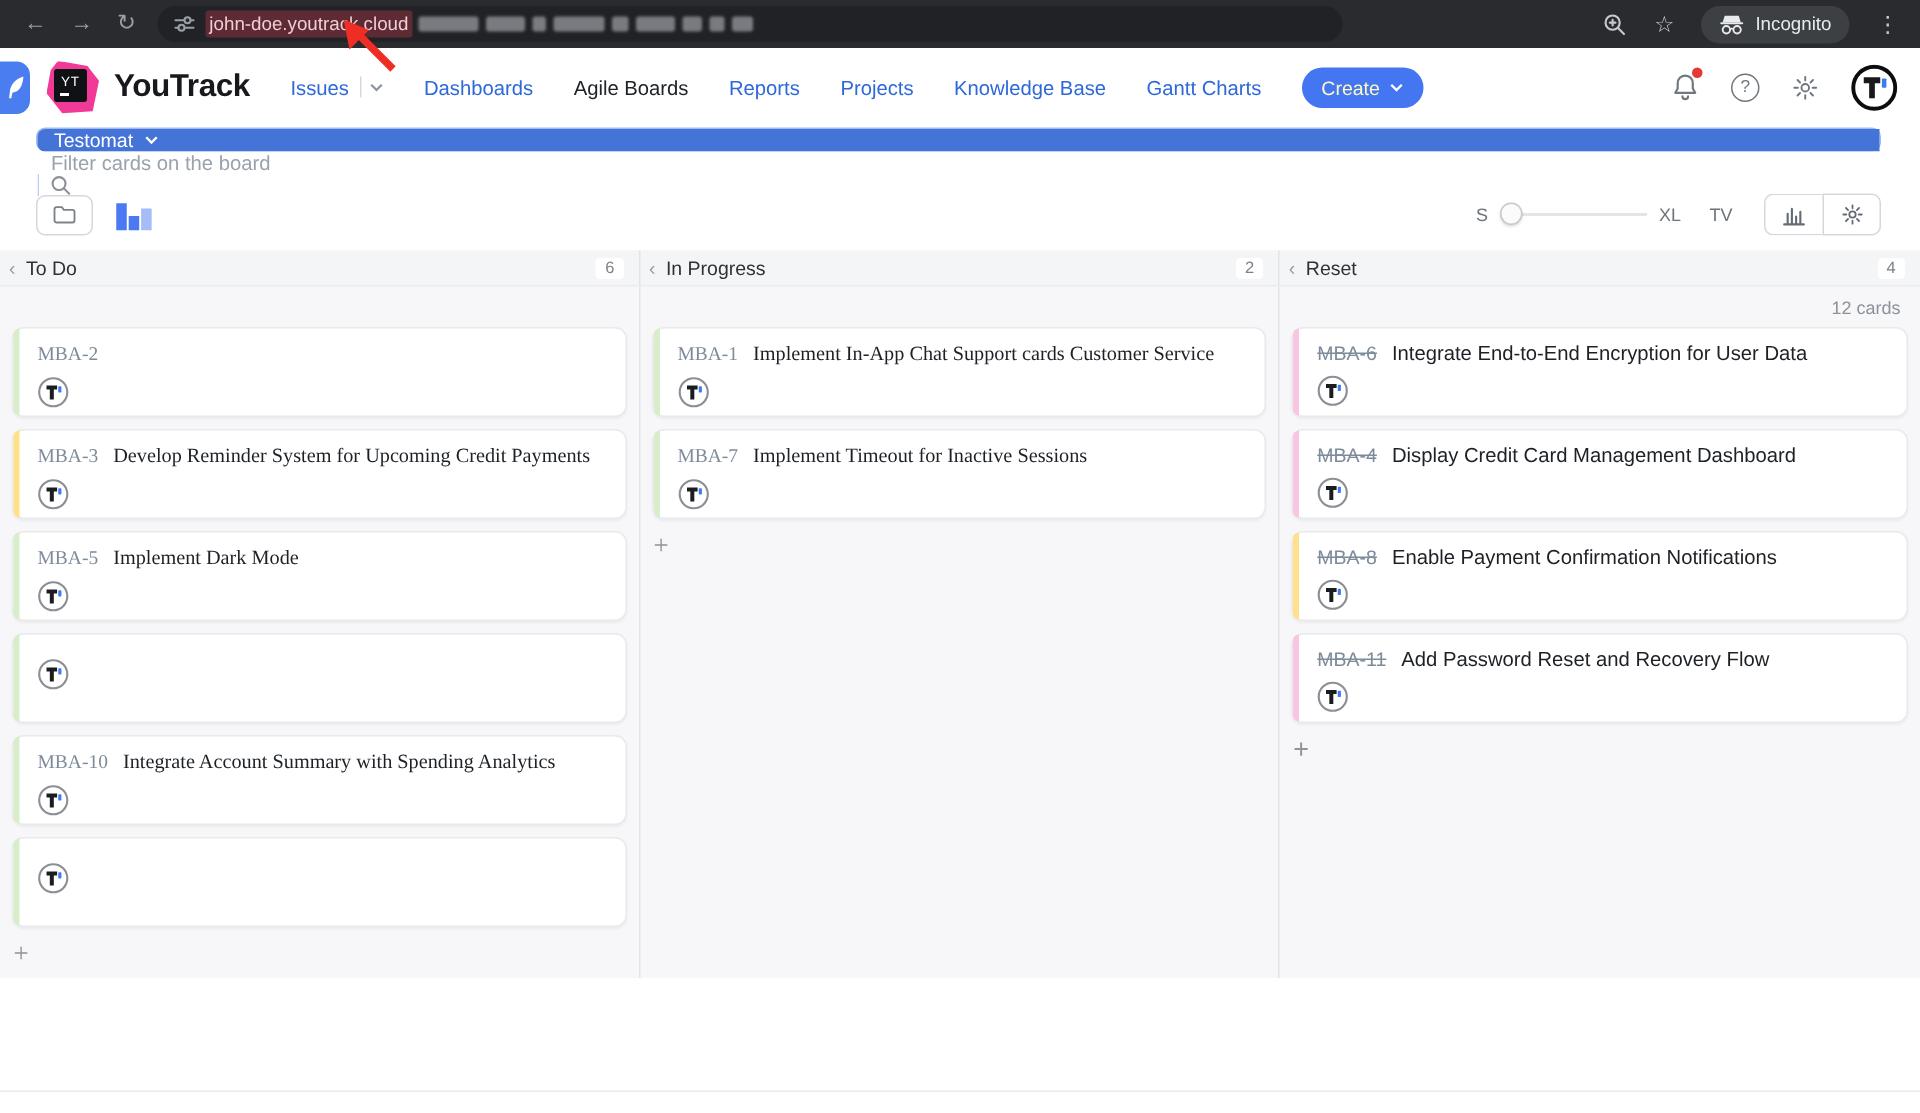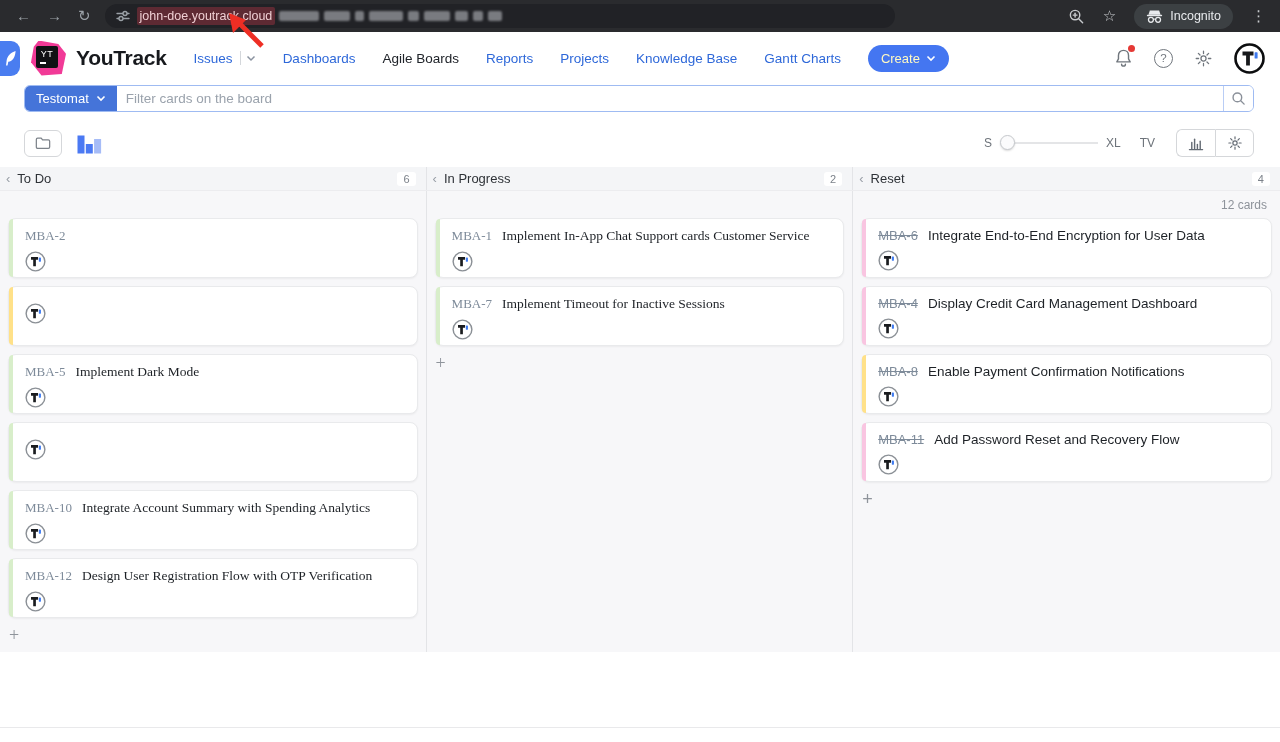--- a/index.html
+++ b/index.html
@@ -47,22 +47,22 @@
   .createbtn { margin-left:27px; background:#4476f1; color:#fef9c3; border:none; height:27px;
                border-radius:15px; padding:0 13px; font-size:13px; display:flex; align-items:center; gap:6px; cursor:pointer;
                font-family:"Liberation Sans",sans-serif; }
   .nav-right { position:absolute; right:15px; top:0; height:52px; display:flex; align-items:center; gap:21px; }
   .bell-wrap { position:relative; }
   .red-dot { position:absolute; right:-2px; top:-3px; width:7px; height:7px; background:#e53935; border-radius:50%; }
   .qmark { width:19px; height:19px; border:1.5px solid #70767d; border-radius:50%; color:#70767d;
            font-size:11.5px; display:flex; align-items:center; justify-content:center; }
 
   
-  .filter-row { position:absolute; top:85px; left:24px; width:1230px; height:27px;
-                border:1px solid #9fbbf2; border-radius:6px; display:flex; align-items:stretch; background:#fff; }
+  .filter-row { position:absolute; top:85px; left:24px; width:1230px; height:16px;
+                border:1px solid #9fbbf2; border-radius:6px; display:flex; align-items:stretch; background:#fff;flex-direction:column; }
   .board-btn { background:#4574d9; color:#fff; border:none; border-radius:5px 0 0 5px; padding:0 11px;
                font-size:13px; display:flex; align-items:center; gap:7px; cursor:pointer; font-family:"Liberation Sans",sans-serif; }
   .filter-input { flex:1; border:none; outline:none; font-size:13.5px; padding-left:9px; color:#333;
                   font-family:"Liberation Sans",sans-serif; }
   .filter-input::placeholder { color:#9aa2ac; }
   .search-seg { width:30px; border-left:1px solid #b9cdf5; display:flex; align-items:center; justify-content:center;
                 border-radius:0 5px 5px 0; cursor:pointer; background:#fff; }
 
   
   .tools-row { position:absolute; top:124px; left:24px; width:1230px; height:38px; display:flex; align-items:center; }
@@ -319,21 +319,24 @@
       <div class="col">
         <div class="card"><span class="edge" style="background: rgb(216, 238, 202);"></span><div class="cline">
             <span class="cid">MBA-2</span>
           </div><span class="cavatar">
             <svg width="21" height="21" viewBox="0 0 22 22">
               <circle cx="11" cy="11" r="9.8" fill="#fff" stroke="#8b9096" stroke-width="1.5"></circle>
               <path d="M6.3 6.2h7.4v2.9h-2.3v7h-2.8v-7H6.3z" fill="#1a1c1f"></path>
               <rect x="14.5" y="6.8" width="2.2" height="4.4" rx="0.5" fill="#3f7bf0"></rect>
             </svg>
           </span></div>
-        <div class="card"><span class="edge" style="background: rgb(255, 225, 137);"></span><span class="cavatar">
+        <div class="card"><span class="edge" style="background: rgb(255, 225, 137);"></span><div class="cline">
+            <span class="cid">MBA-3</span>
+            <span class="ctitle">Develop Reminder System for Upcoming Credit Payments</span>
+          </div><span class="cavatar">
             <svg width="21" height="21" viewBox="0 0 22 22">
               <circle cx="11" cy="11" r="9.8" fill="#fff" stroke="#8b9096" stroke-width="1.5"></circle>
               <path d="M6.3 6.2h7.4v2.9h-2.3v7h-2.8v-7H6.3z" fill="#1a1c1f"></path>
               <rect x="14.5" y="6.8" width="2.2" height="4.4" rx="0.5" fill="#3f7bf0"></rect>
             </svg>
           </span></div>
         <div class="card"><span class="edge" style="background: rgb(216, 238, 202);"></span><div class="cline">
             <span class="cid">MBA-5</span>
             <span class="ctitle">Implement Dark Mode</span>
           </div><span class="cavatar">
@@ -353,24 +356,21 @@
         <div class="card"><span class="edge" style="background: rgb(216, 238, 202);"></span><div class="cline">
             <span class="cid">MBA-10</span>
             <span class="ctitle">Integrate Account Summary with Spending Analytics</span>
           </div><span class="cavatar">
             <svg width="21" height="21" viewBox="0 0 22 22">
               <circle cx="11" cy="11" r="9.8" fill="#fff" stroke="#8b9096" stroke-width="1.5"></circle>
               <path d="M6.3 6.2h7.4v2.9h-2.3v7h-2.8v-7H6.3z" fill="#1a1c1f"></path>
               <rect x="14.5" y="6.8" width="2.2" height="4.4" rx="0.5" fill="#3f7bf0"></rect>
             </svg>
           </span></div>
-        <div class="card"><span class="edge" style="background: rgb(216, 238, 202);"></span><div class="cline">
-            <span class="cid">MBA-12</span>
-            <span class="ctitle">Design User Registration Flow with OTP Verification</span>
-          </div><span class="cavatar">
+        <div class="card"><span class="edge" style="background: rgb(216, 238, 202);"></span><span class="cavatar">
             <svg width="21" height="21" viewBox="0 0 22 22">
               <circle cx="11" cy="11" r="9.8" fill="#fff" stroke="#8b9096" stroke-width="1.5"></circle>
               <path d="M6.3 6.2h7.4v2.9h-2.3v7h-2.8v-7H6.3z" fill="#1a1c1f"></path>
               <rect x="14.5" y="6.8" width="2.2" height="4.4" rx="0.5" fill="#3f7bf0"></rect>
             </svg>
           </span></div>
         <div class="addcard">+</div>
       </div>
       <div class="col">
         <div class="card"><span class="edge" style="background: rgb(216, 238, 202);"></span><div class="cline">

